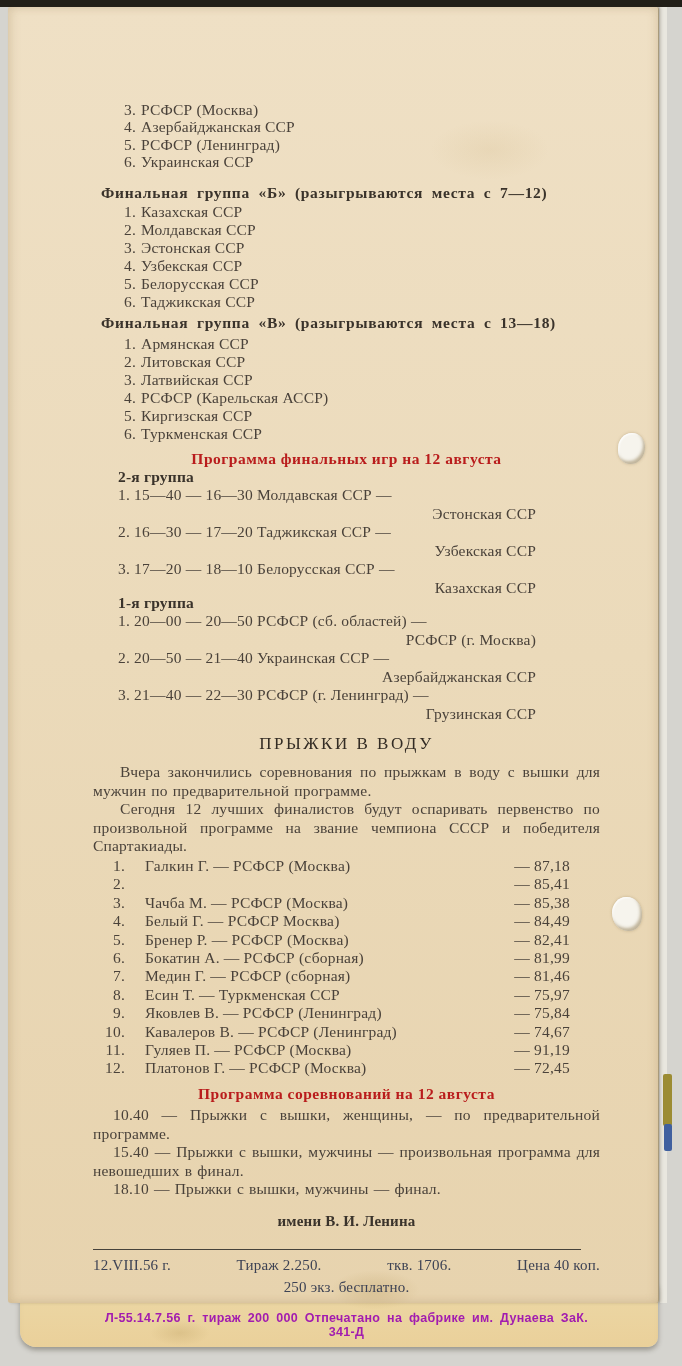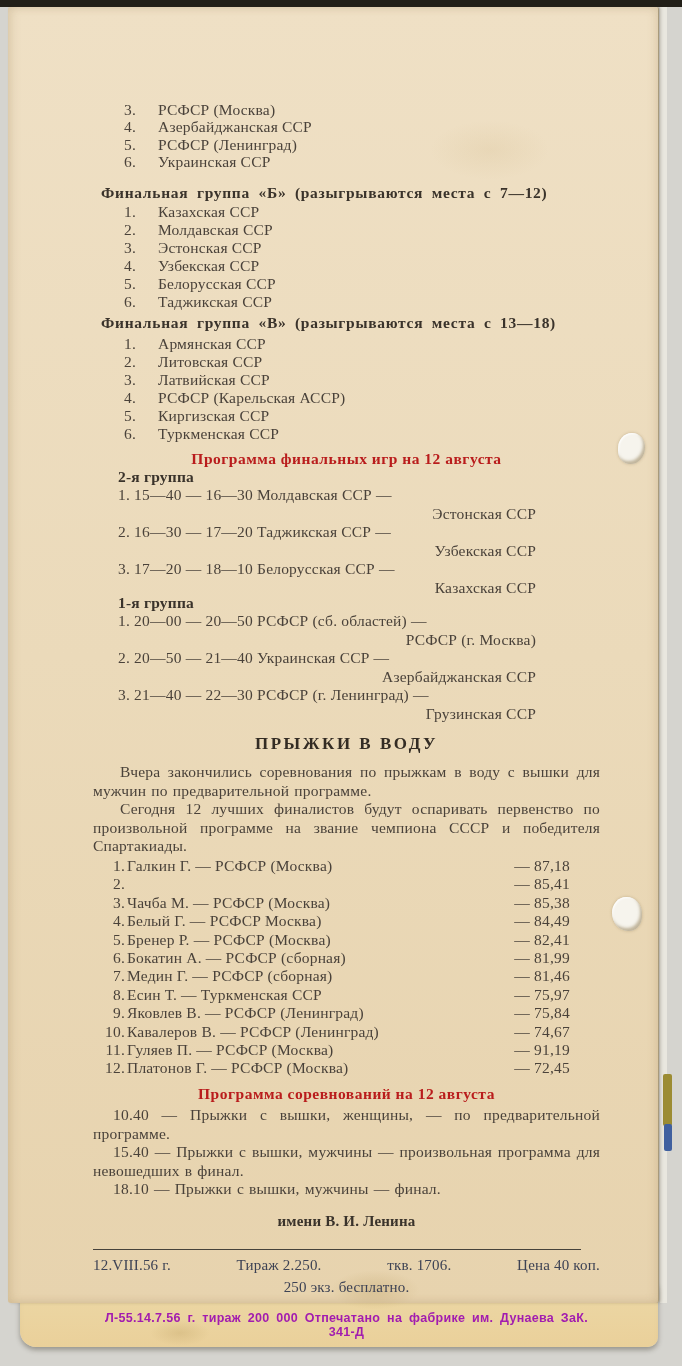--- a/index.html
+++ b/index.html
@@ -40,36 +40,36 @@
   .sliver-blue{left:664px;top:1124px;width:8px;height:27px;background:#40609f;border-radius:2px;}
 
   
   .content{position:absolute;left:93px;top:0;width:507px;z-index:5;color:#4a423a;
     font-size:15.5px;letter-spacing:.2px;}
   .abs{position:absolute;left:0;width:507px;}
 
   .list-row{display:flex;padding-left:25px;line-height:18px;}
   .tail .list-row{line-height:17.4px;}
   .num{display:inline-block;width:18px;text-align:right;flex:0 0 18px;}
-  .name{margin-left:22px;}
+  .name{margin-left:5px;}
 
   .group-heading{font-weight:bold;color:#3a332b;padding-left:8px;word-spacing:4px;letter-spacing:.7px;line-height:18px;}
   .center-heading{font-weight:bold;color:#b91c1c;text-align:center;letter-spacing:.5px;line-height:18px;}
   .sub-label{font-weight:bold;color:#3a332b;padding-left:25px;line-height:18px;}
 
   .match .m-line{padding-left:25px;line-height:18.5px;}
   .match .m-away{text-align:right;padding-right:64px;line-height:18.5px;}
 
-  .dive-heading{font-weight:bold;color:#332c24;text-align:center;font-size:17px;letter-spacing:2.5px;line-height:20px;}
+  .dive-heading{font-weight:normal;color:#332c24;text-align:center;font-size:17px;letter-spacing:2.5px;line-height:20px;}
   .para p{margin:0;text-align:justify;text-indent:27px;line-height:18.5px;word-spacing:1px;}
   .prog p{margin:0;text-align:justify;text-indent:20px;line-height:18.6px;word-spacing:1px;}
 
   .res-row{display:flex;line-height:18.4px;padding-right:30px;}
   .r-num{flex:0 0 32px;width:32px;text-align:right;}
-  .r-entry{margin-left:2px;}
+  .r-entry{margin-left:20px;}
   .r-score{margin-left:auto;}
 
   .press{font-weight:bold;color:#3a332b;text-align:center;line-height:17.5px;font-size:15px;}
   .rule{border-top:1.5px solid #46423b;width:488px;}
   .colophon{display:flex;justify-content:space-between;color:#3d4254;font-size:15px;line-height:17px;}
   .colophon-2{text-align:center;color:#3d4254;font-size:15px;line-height:17px;}
 
   .imprint{position:absolute;left:93px;top:1311px;width:507px;text-align:center;z-index:5;
     font-family:"Liberation Sans","DejaVu Sans",sans-serif;font-weight:bold;font-size:12.5px;
     color:#a21caf;word-spacing:3px;letter-spacing:.3px;}

